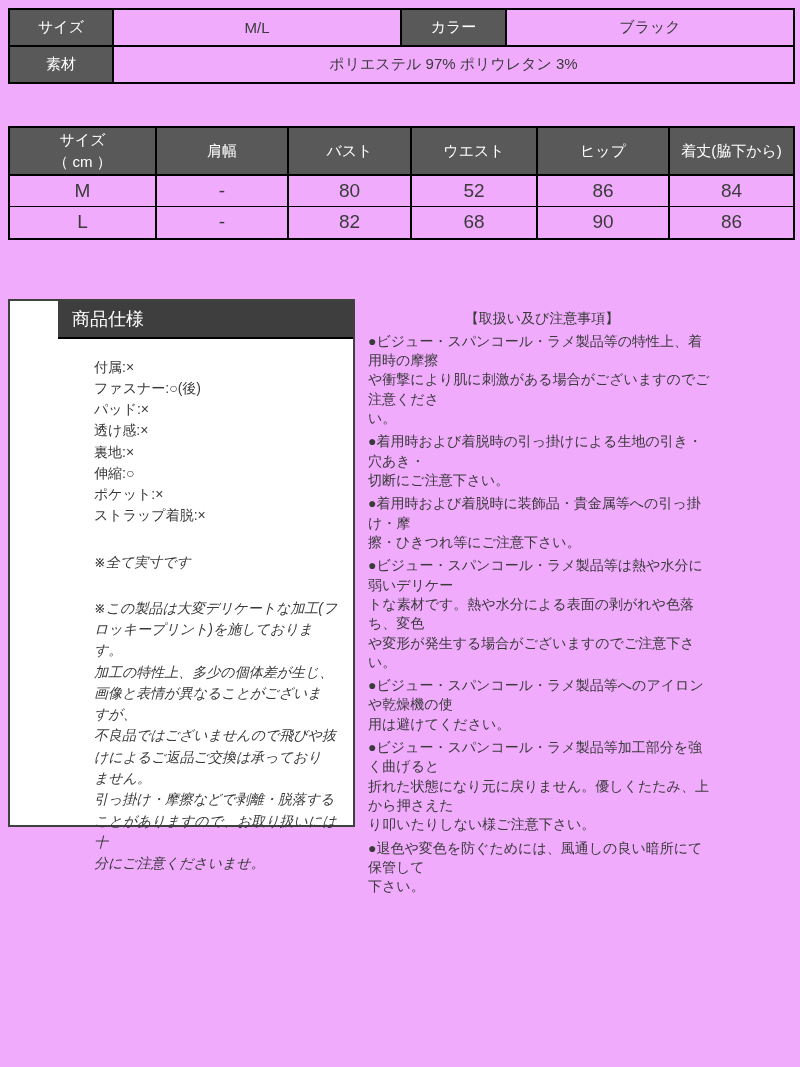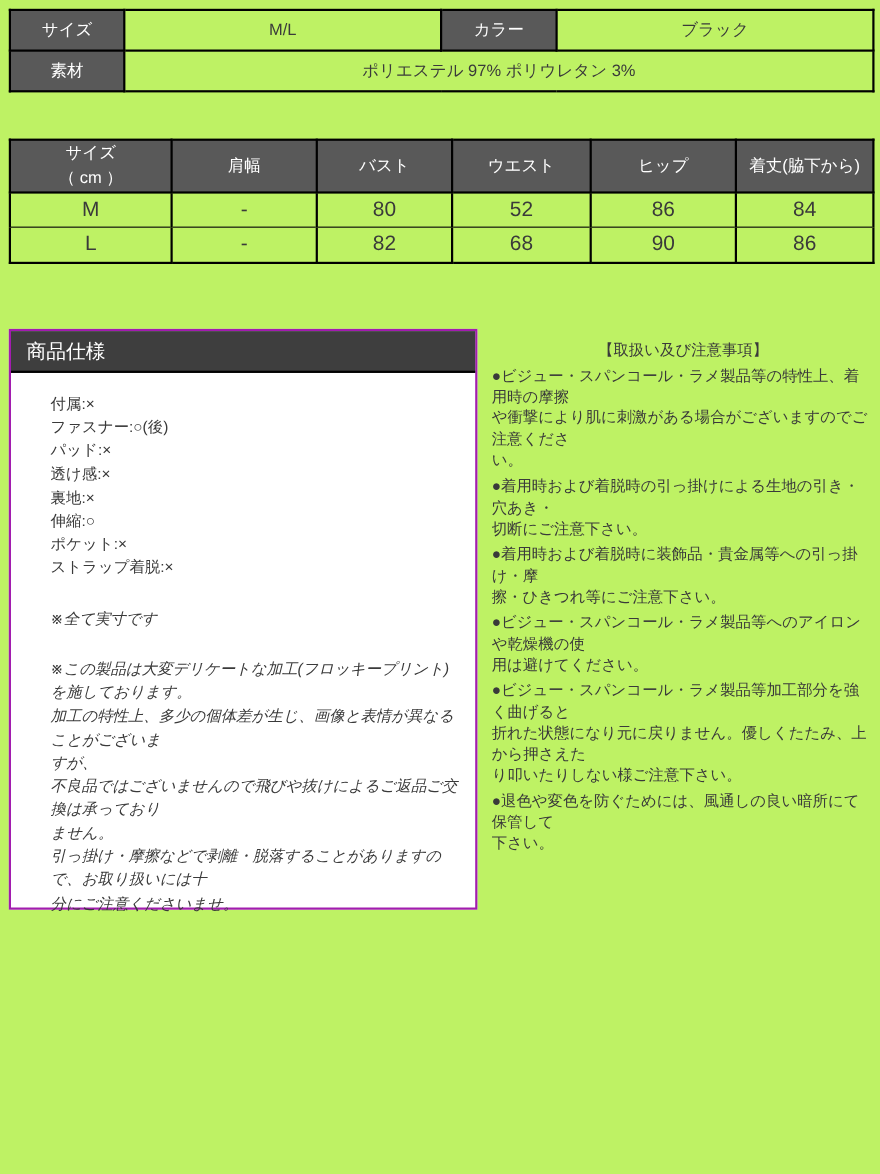--- a/index.html
+++ b/index.html
@@ -6,21 +6,21 @@
   html, body {
     margin: 0; padding: 0;
     background: #ffffff;
     font-family: "Liberation Sans", "DejaVu Sans", sans-serif;
     color: #3a3a3a;
   }
   .page {
     position: relative;
     width: 800px;
     height: 1067px;
-    background: #bef264;
+    background: #f0abfc;
     overflow: hidden;
   }
 
   
   table.info-table {
     border-collapse: collapse;
     table-layout: fixed;
     width: 785px;
     margin: 8px 0 0 8px;
   }
@@ -67,24 +67,25 @@
   }
   table.size-table tr.row-m td { border-bottom-width: 1px; }
 
   
   .columns {
     display: flex;
     align-items: flex-start;
     margin: 59px 0 0 8px;
   }
   .spec-box {
-    width: 426px;
+    width: 347px;
     height: 528px;
-    border: 2px solid #a21caf;
+    border: 2px solid #404040;
     background: #fff;
+    padding-left: 48px;
   }
   .spec-header {
     background: #3e3e3e;
     color: #fff;
     font-size: 18px;
     height: 38px;
     line-height: 36px;
     padding-left: 14px;
     border-bottom: 2px solid #000;
   }
@@ -103,20 +104,21 @@
     width: 348px;
     margin-left: 13px;
     padding-top: 10px;
     font-size: 14px;
     line-height: 1.38;
   }
   .care-title { margin: 0; text-align: center; }
   .care-notes p {
     margin: 4px 5px 0 0;
     white-space: pre-line;
+    font-family: Liberation Serif, serif;
   }
 </style>
 </head>
 <body>
 
 <div class="page">
 
   <table class="info-table">
     <colgroup>
       <col style="width:104px">
@@ -202,20 +204,23 @@
 
     <div class="care-notes">
       <div class="care-title">【取扱い及び注意事項】</div>
       <p>●ビジュー・スパンコール・ラメ製品等の特性上、着用時の摩擦
 や衝撃により肌に刺激がある場合がございますのでご注意くださ
 い。</p>
       <p>●着用時および着脱時の引っ掛けによる生地の引き・穴あき・
 切断にご注意下さい。</p>
       <p>●着用時および着脱時に装飾品・貴金属等への引っ掛け・摩
 擦・ひきつれ等にご注意下さい。</p>
+      <p>●ビジュー・スパンコール・ラメ製品等は熱や水分に弱いデリケー
+トな素材です。熱や水分による表面の剥がれや色落ち、変色
+や変形が発生する場合がございますのでご注意下さい。</p>
       <p>●ビジュー・スパンコール・ラメ製品等へのアイロンや乾燥機の使
 用は避けてください。</p>
       <p>●ビジュー・スパンコール・ラメ製品等加工部分を強く曲げると
 折れた状態になり元に戻りません。優しくたたみ、上から押さえた
 り叩いたりしない様ご注意下さい。</p>
       <p>●退色や変色を防ぐためには、風通しの良い暗所にて保管して
 下さい。</p>
     </div>
 
   </div>

